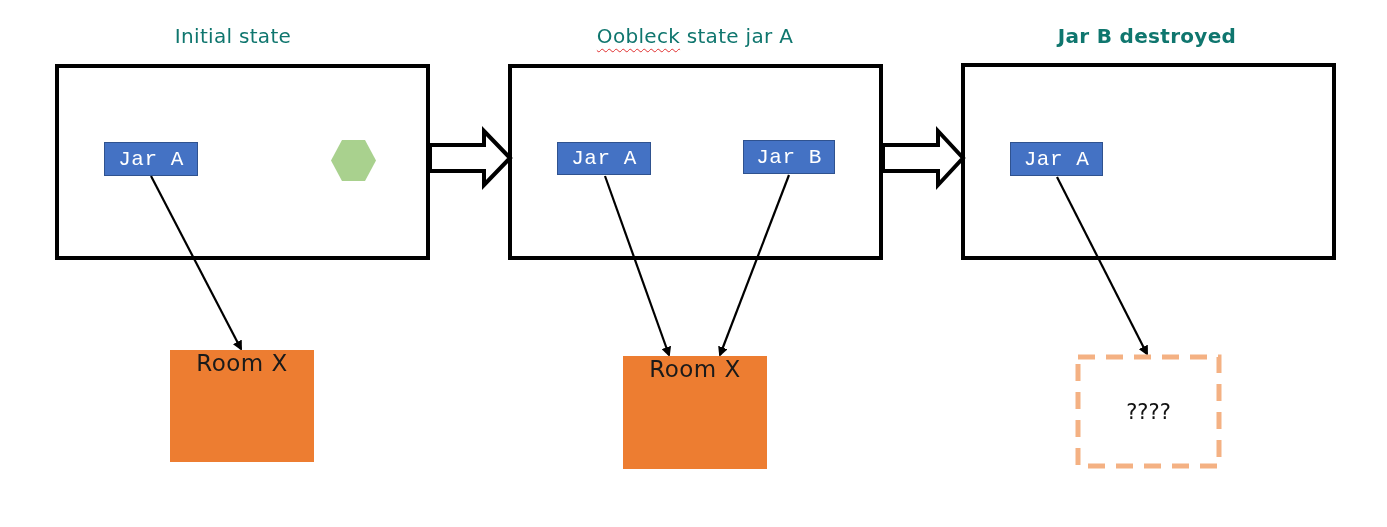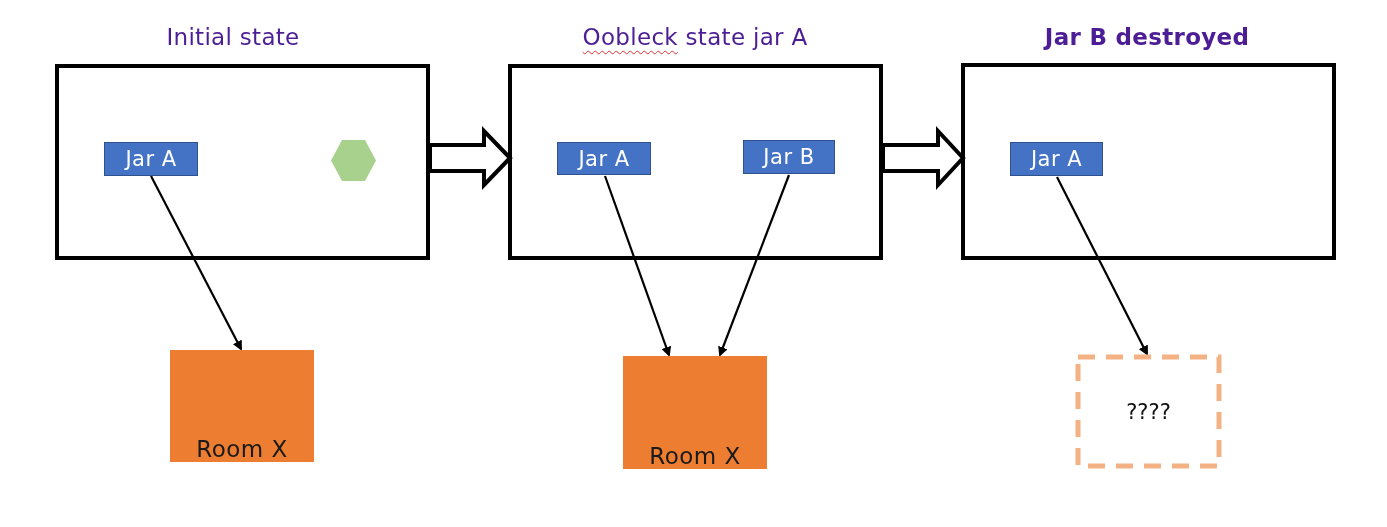--- a/index.html
+++ b/index.html
@@ -1,25 +1,25 @@
 <!DOCTYPE html>
 <html><head>
 <meta charset="utf-8">
 <style>
   html, body { margin: 0; padding: 0; background: #ffffff; }
   body { width: 1387px; height: 527px; position: relative; overflow: hidden;
          font-family: "DejaVu Sans", sans-serif; }
-  .title { position: absolute; top: 24px; font-size: 23px; color: #4c1d95; white-space: nowrap;
+  .title { position: absolute; top: 24px; font-size: 20px; color: #0f766e; white-space: nowrap;
            transform: translateX(-50%); letter-spacing: 0.3px; }
   .frame { position: absolute; border: 4px solid #000; box-sizing: border-box; background: #fff; }
   .jar { position: absolute; background: #4472c4; border: 1px solid #2f528f; box-sizing: border-box;
          color: #fff; font-size: 21px; display: flex; align-items: center; justify-content: center;
-         letter-spacing: 0.5px; }
+         letter-spacing: 0.5px; font-family: Liberation Mono, monospace; }
   .room { position: absolute; background: #ed7d31; color: #1a1a1a; font-size: 23px;
-          display: flex; align-items: flex-end; justify-content: center; letter-spacing: 0.5px; }
+          display: flex; align-items: flex-start; justify-content: center; letter-spacing: 0.5px; }
   .unknown { position: absolute; box-sizing: border-box; display: flex; align-items: center;
              justify-content: center; font-size: 21px; color: #111; }
   .spell { text-decoration: underline wavy #e03030; text-decoration-thickness: 1px; text-underline-offset: 5px; }
   svg.overlay { position: absolute; left: 0; top: 0; pointer-events: none; }
 </style>
 </head>
 <body>
 
 <div class="title" style="left:233px;">Initial state</div>
 <div class="title" style="left:695px;"><span class="spell">Oobleck</span><span> state jar A</span></div>

